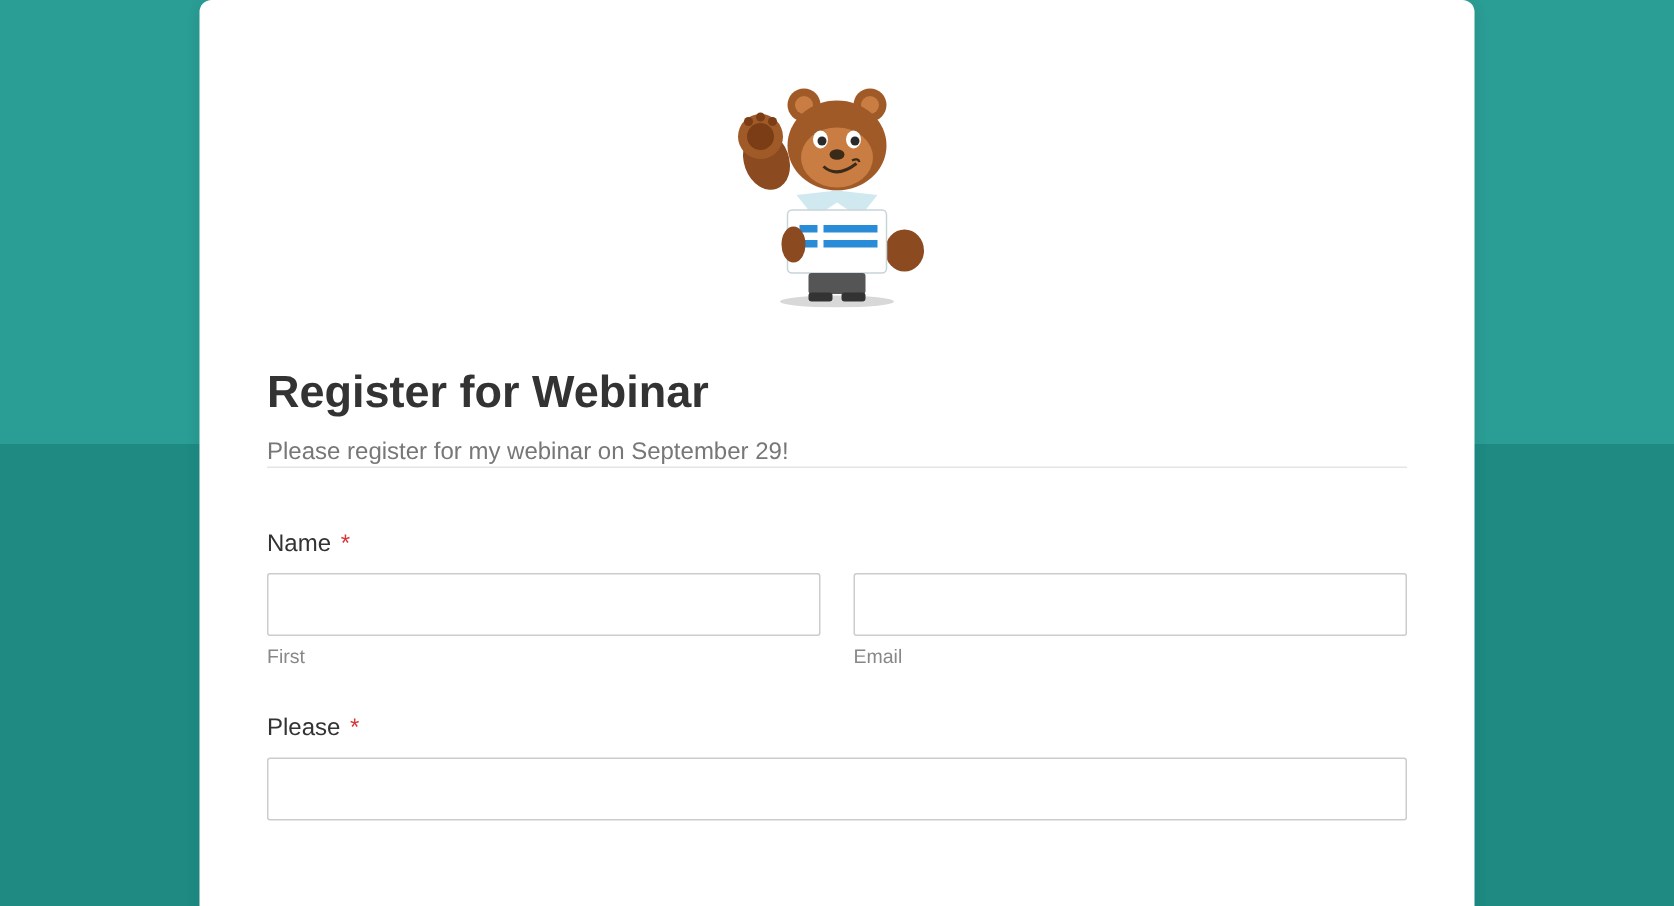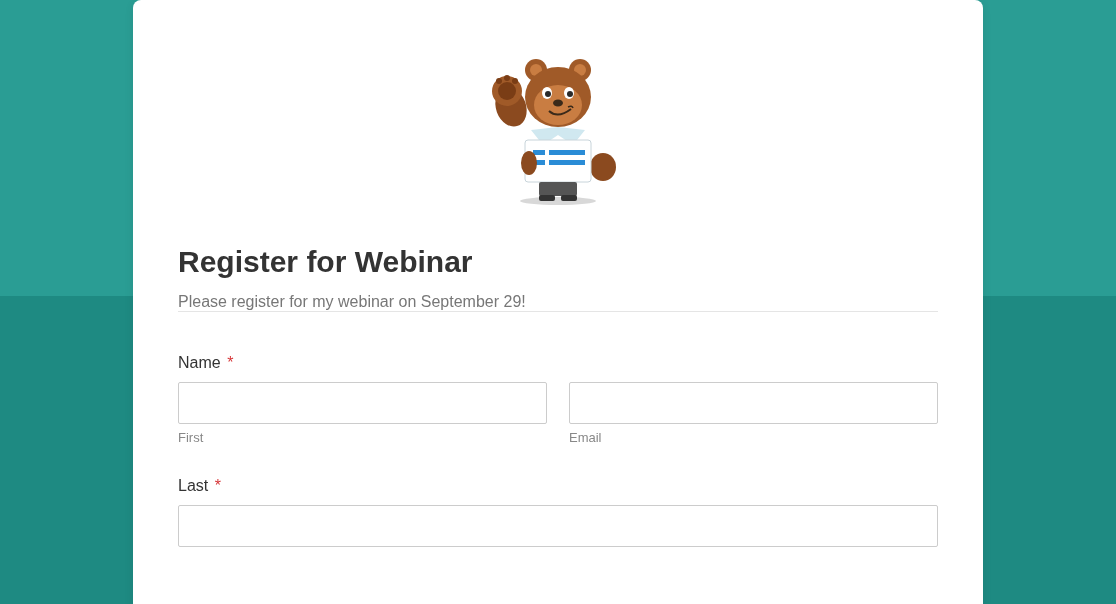--- a/index.html
+++ b/index.html
@@ -176,19 +176,19 @@
       </div>
       <div class="name-col">
         <input type="text" class="text-input" value="" style="">
         <span class="sublabel">Email</span>
       </div>
     </div>
   </div>
 
   <div class="email-group">
     <label class="field-label">
-      <span>Last</span>
+      <span>Please</span>
       <span class="required">*</span>
     </label>
     <input type="email" class="text-input" value="" style="">
   </div>
 
 </div>
 
 </body></html>

